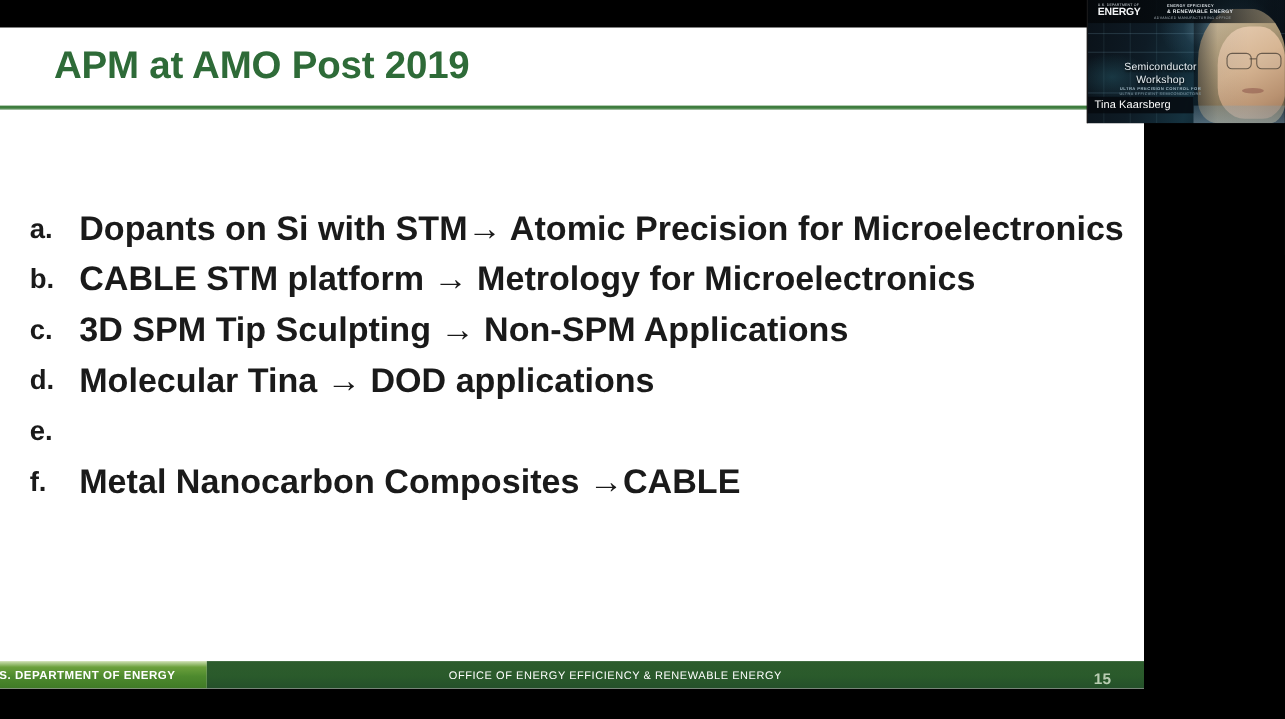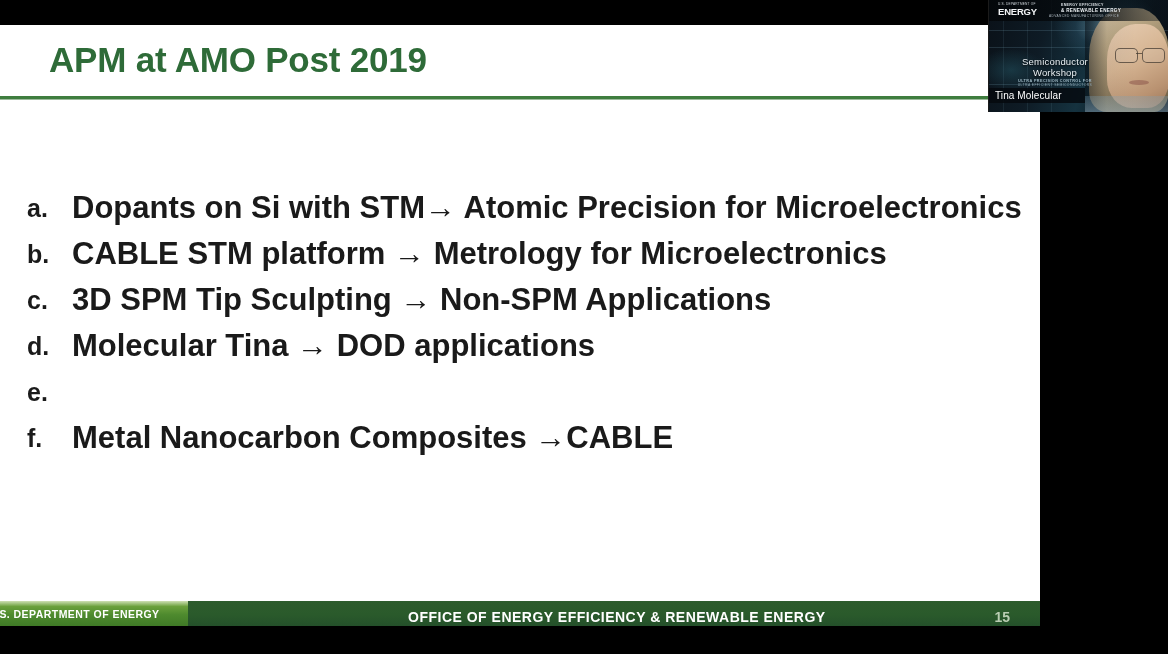--- a/index.html
+++ b/index.html
@@ -134,22 +134,22 @@
     font-size: 10.5px;
     font-weight: bold;
     color: #ffffff;
     letter-spacing: 0.45px;
     white-space: nowrap;
   }
   #footer-eere-text {
     position: absolute;
     left: 220px;
     top: 8px;
-    font-size: 14px;
-    font-weight: bold;
+    font-size: 10px;
+    font-weight: normal;
     color: #ffffff;
     letter-spacing: 0.5px;
     white-space: nowrap;
   }
   #footer-page-number {
     position: absolute;
     right: 30px;
     top: 8px;
     font-size: 14px;
     font-weight: bold;
@@ -467,18 +467,18 @@
     </div>
 
     <div id="video-caption">
       <span id="caption-line1">Semiconductor</span>
       <span id="caption-line2">Workshop</span>
       <span id="caption-sub1">ULTRA PRECISION CONTROL FOR</span>
       <span id="caption-sub2">ULTRA EFFICIENT SEMICONDUCTORS</span>
     </div>
 
     <div id="name-label">
-      <span id="name-label-text">Tina Molecular</span>
+      <span id="name-label-text">Tina Kaarsberg</span>
     </div>
 
   </div>
 
 </div>
 
 </body></html>

